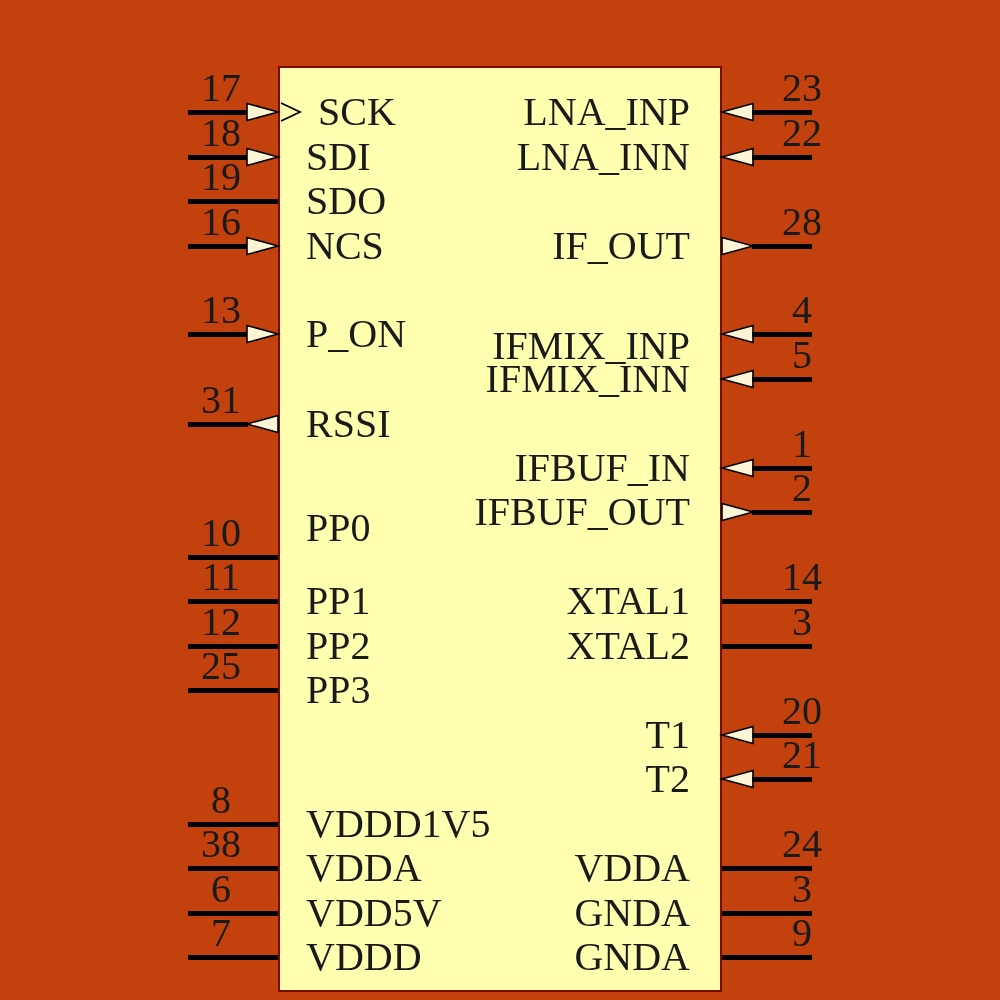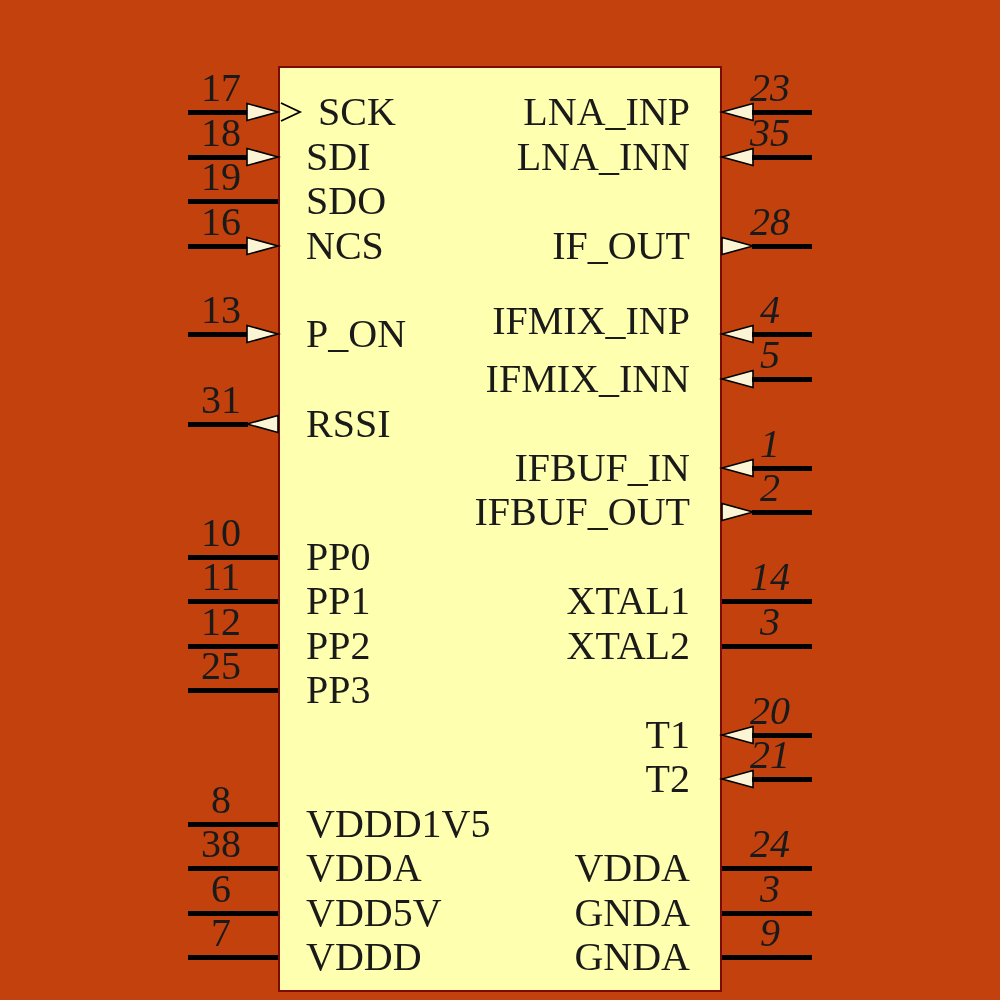--- a/index.html
+++ b/index.html
@@ -3,21 +3,21 @@
 <meta charset="utf-8">
 <style>
   html,body{margin:0;padding:0;background:#ffffff;}
   .canvas{position:relative;width:1000px;height:1000px;background:#c2410c;overflow:hidden;
           font-family:"Liberation Serif","DejaVu Serif",serif;color:var(--textColor,#1a1a1a);}
   .chip{position:absolute;left:278px;top:66px;width:444px;height:926px;box-sizing:border-box;
         background:var(--bodyFill,#FFFFB0);border:2px solid var(--bodyBorder,#7B0B0B);}
   .wire{position:absolute;height:5px;background:var(--wireColor,#000);}
   .num{position:absolute;width:66px;height:40px;line-height:40px;font-size:40px;text-align:center;}
   .lnum{left:188px;}
-  .rnum{left:737px;font-style:italic;}
+  .rnum{left:769px;}
   .lbl{position:absolute;height:44px;line-height:44px;font-size:40px;white-space:nowrap;}
   .llbl{left:306px;}
   .rlbl{right:310px;text-align:center;}
   .arr{position:absolute;width:33px;height:20px;overflow:visible;}
   .arr polygon{fill:var(--arrowFill,#FBF5D5);stroke:var(--wireColor,#000);stroke-width:1.6;}
   .clk{position:absolute;width:22px;height:22px;overflow:visible;}
   .clk polyline{fill:none;stroke:var(--wireColor,#000);stroke-width:1.8;}
 </style>
 </head>
 <body>
@@ -76,21 +76,21 @@
     <div class="wire" style="left:188px;top:422px;width:60px"></div>
     <svg class="arr" style="left:246px;top:414px">
         <polygon points="32,1.5 1,10 32,18.5"></polygon>
       </svg>
     <div class="lbl llbl" style="top:402px">RSSI</div>
   </div>
 
   <div>
     <div class="num lnum" style="top:513px">10</div>
     <div class="wire" style="left:188px;top:555px;width:90px"></div>
-    <div class="lbl llbl" style="top:535px">PP0</div>
+    <div class="lbl llbl" style="top:506px">PP0</div>
   </div>
 
   <div>
     <div class="num lnum" style="top:557px">11</div>
     <div class="wire" style="left:188px;top:599px;width:90px"></div>
     <div class="lbl llbl" style="top:579px">PP1</div>
   </div>
 
   <div>
     <div class="num lnum" style="top:602px">12</div>
@@ -131,21 +131,21 @@
   <div>
     <div class="num rnum" style="top:68px">23</div>
     <svg class="arr" style="left:721px;top:102px">
         <polygon points="1,10 32,1.5 32,18.5"></polygon>
       </svg>
     <div class="wire" style="left:752px;top:110px;width:60px"></div>
     <div class="lbl rlbl" style="top:90px">LNA_INP</div>
   </div>
 
   <div>
-    <div class="num rnum" style="top:113px">35</div>
+    <div class="num rnum" style="top:113px">22</div>
     <svg class="arr" style="left:721px;top:147px">
         <polygon points="1,10 32,1.5 32,18.5"></polygon>
       </svg>
     <div class="wire" style="left:752px;top:155px;width:60px"></div>
     <div class="lbl rlbl" style="top:135px">LNA_INN</div>
   </div>
 
   <div>
     <div class="num rnum" style="top:202px">28</div>
     <svg class="arr" style="left:721px;top:236px">
@@ -154,21 +154,21 @@
     <div class="wire" style="left:752px;top:244px;width:60px"></div>
     <div class="lbl rlbl" style="top:224px">IF_OUT</div>
   </div>
 
   <div>
     <div class="num rnum" style="top:290px">4</div>
     <svg class="arr" style="left:721px;top:324px">
         <polygon points="1,10 32,1.5 32,18.5"></polygon>
       </svg>
     <div class="wire" style="left:752px;top:332px;width:60px"></div>
-    <div class="lbl rlbl" style="top:299px">IFMIX_INP</div>
+    <div class="lbl rlbl" style="top:324px">IFMIX_INP</div>
   </div>
 
   <div>
     <div class="num rnum" style="top:335px">5</div>
     <svg class="arr" style="left:721px;top:369px">
         <polygon points="1,10 32,1.5 32,18.5"></polygon>
       </svg>
     <div class="wire" style="left:752px;top:377px;width:60px"></div>
     <div class="lbl rlbl" style="top:357px">IFMIX_INN</div>
   </div>

